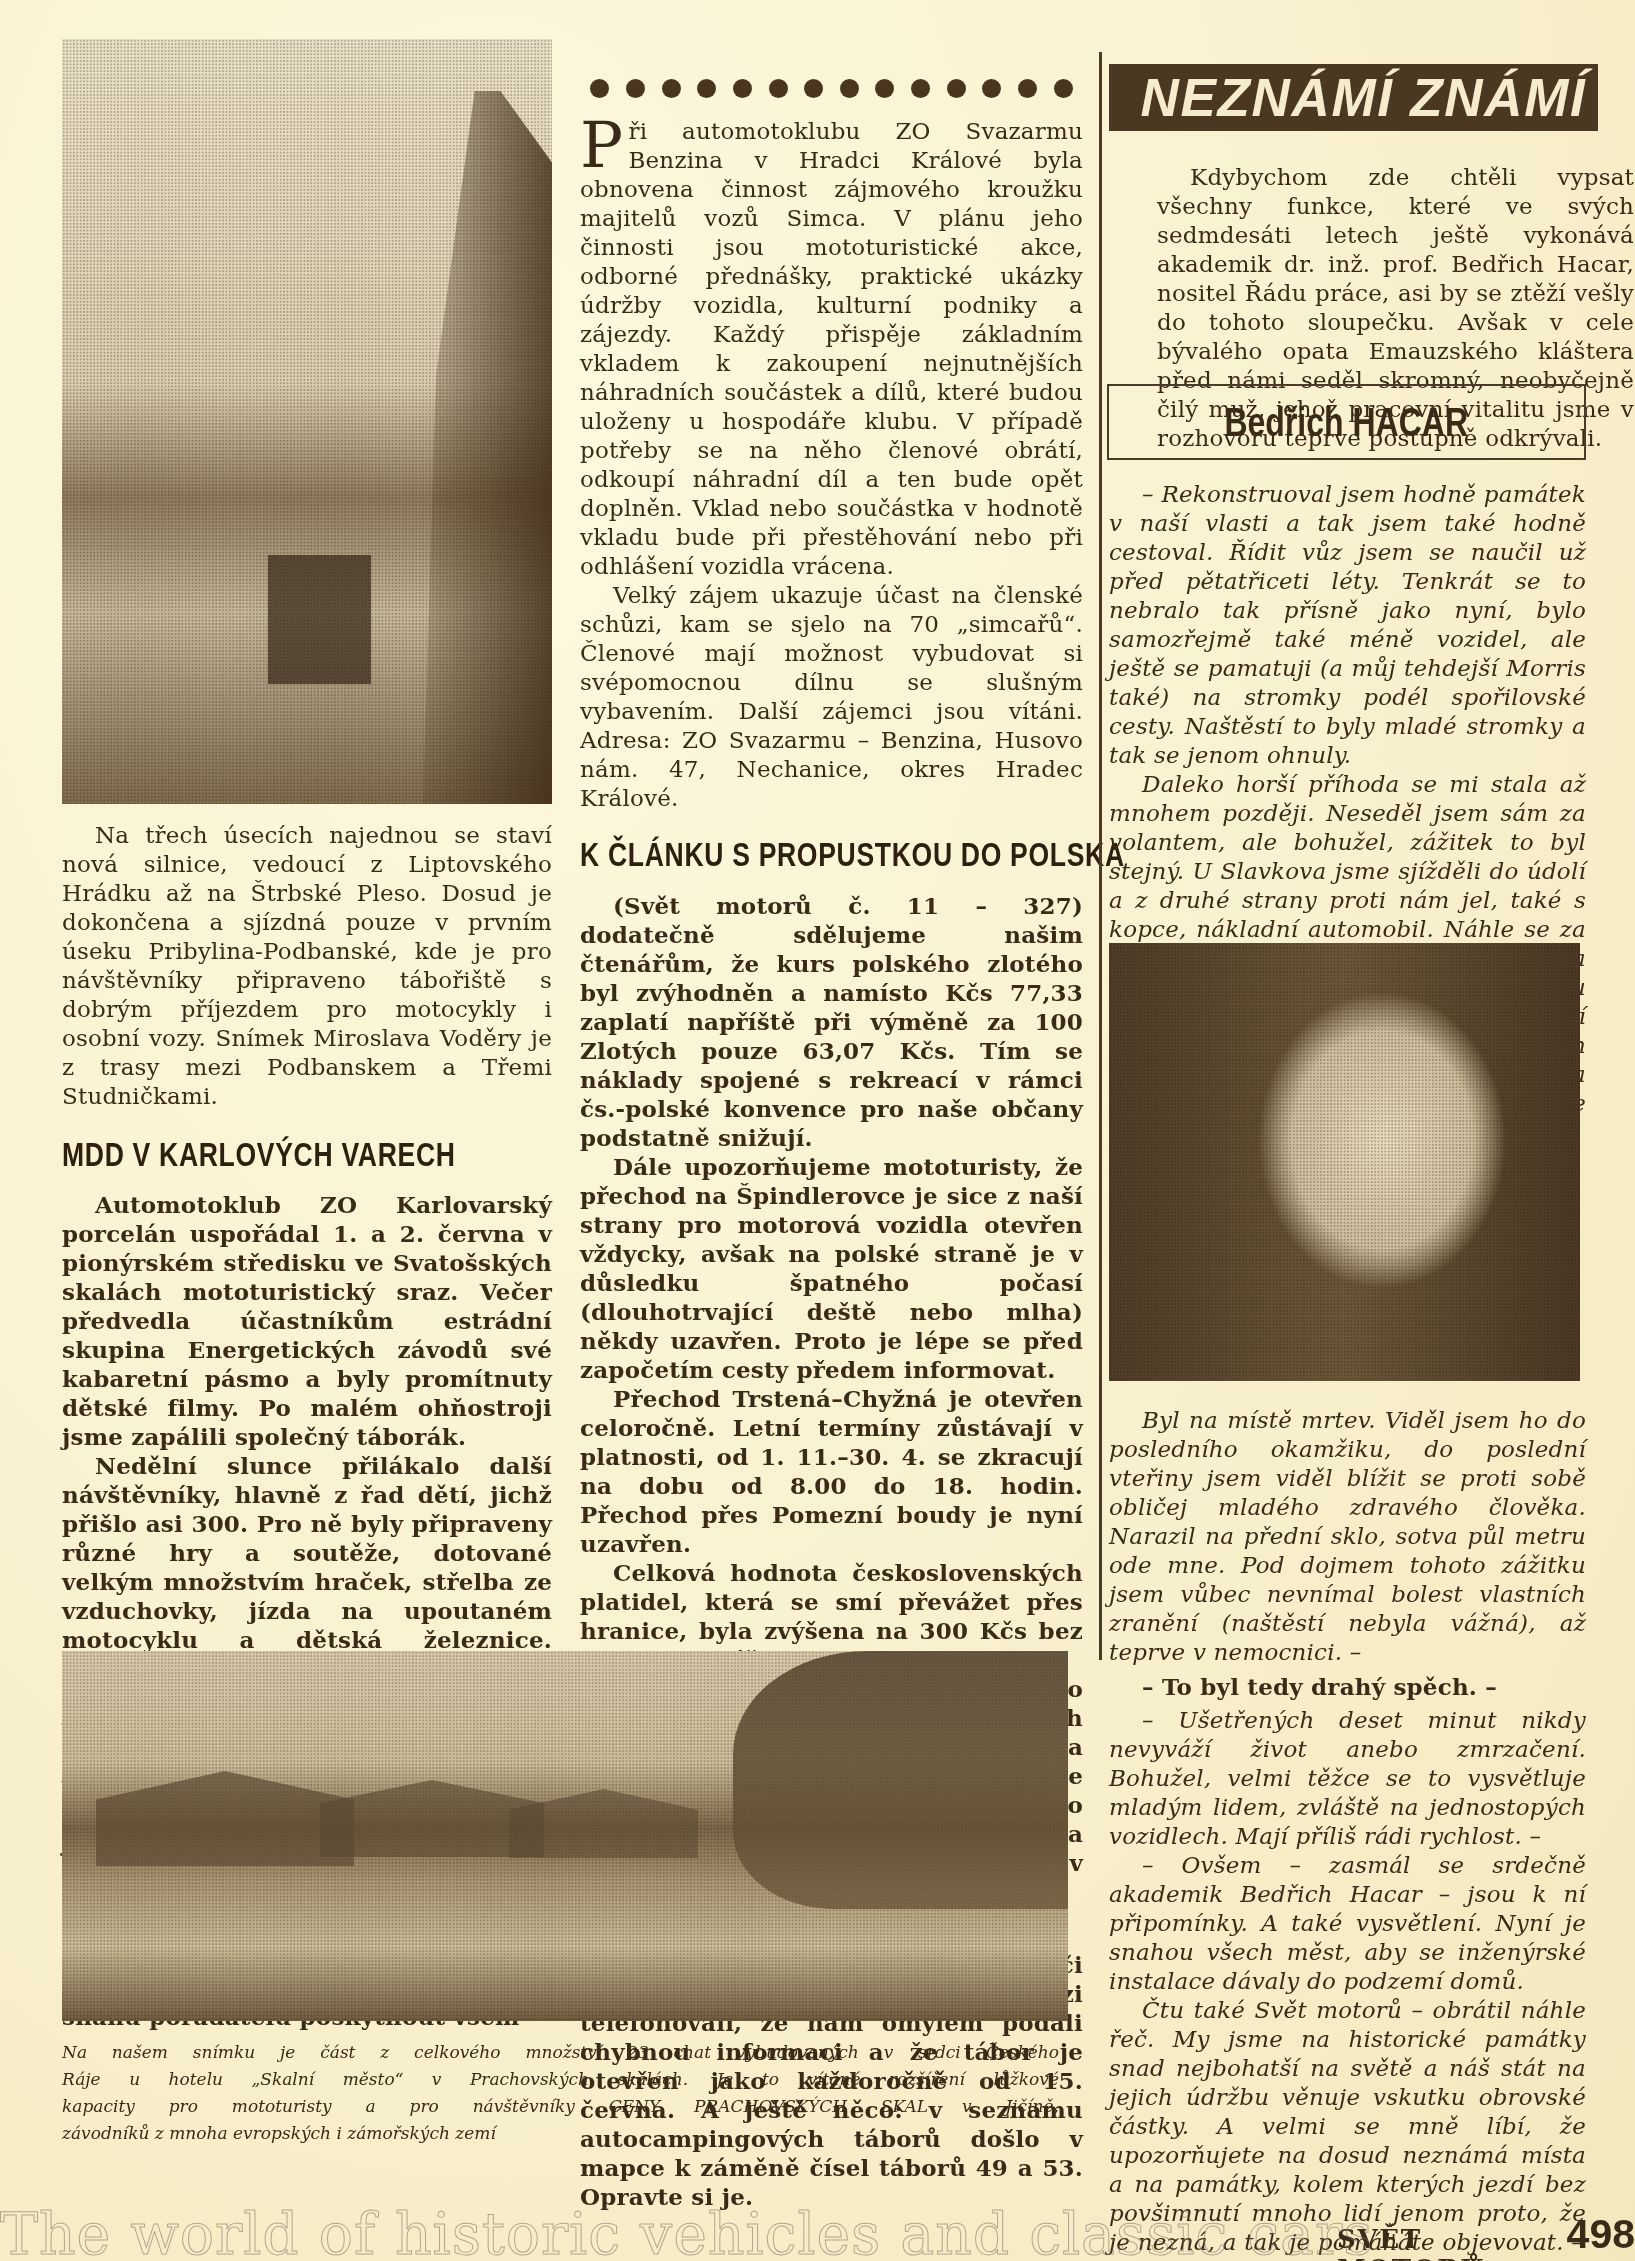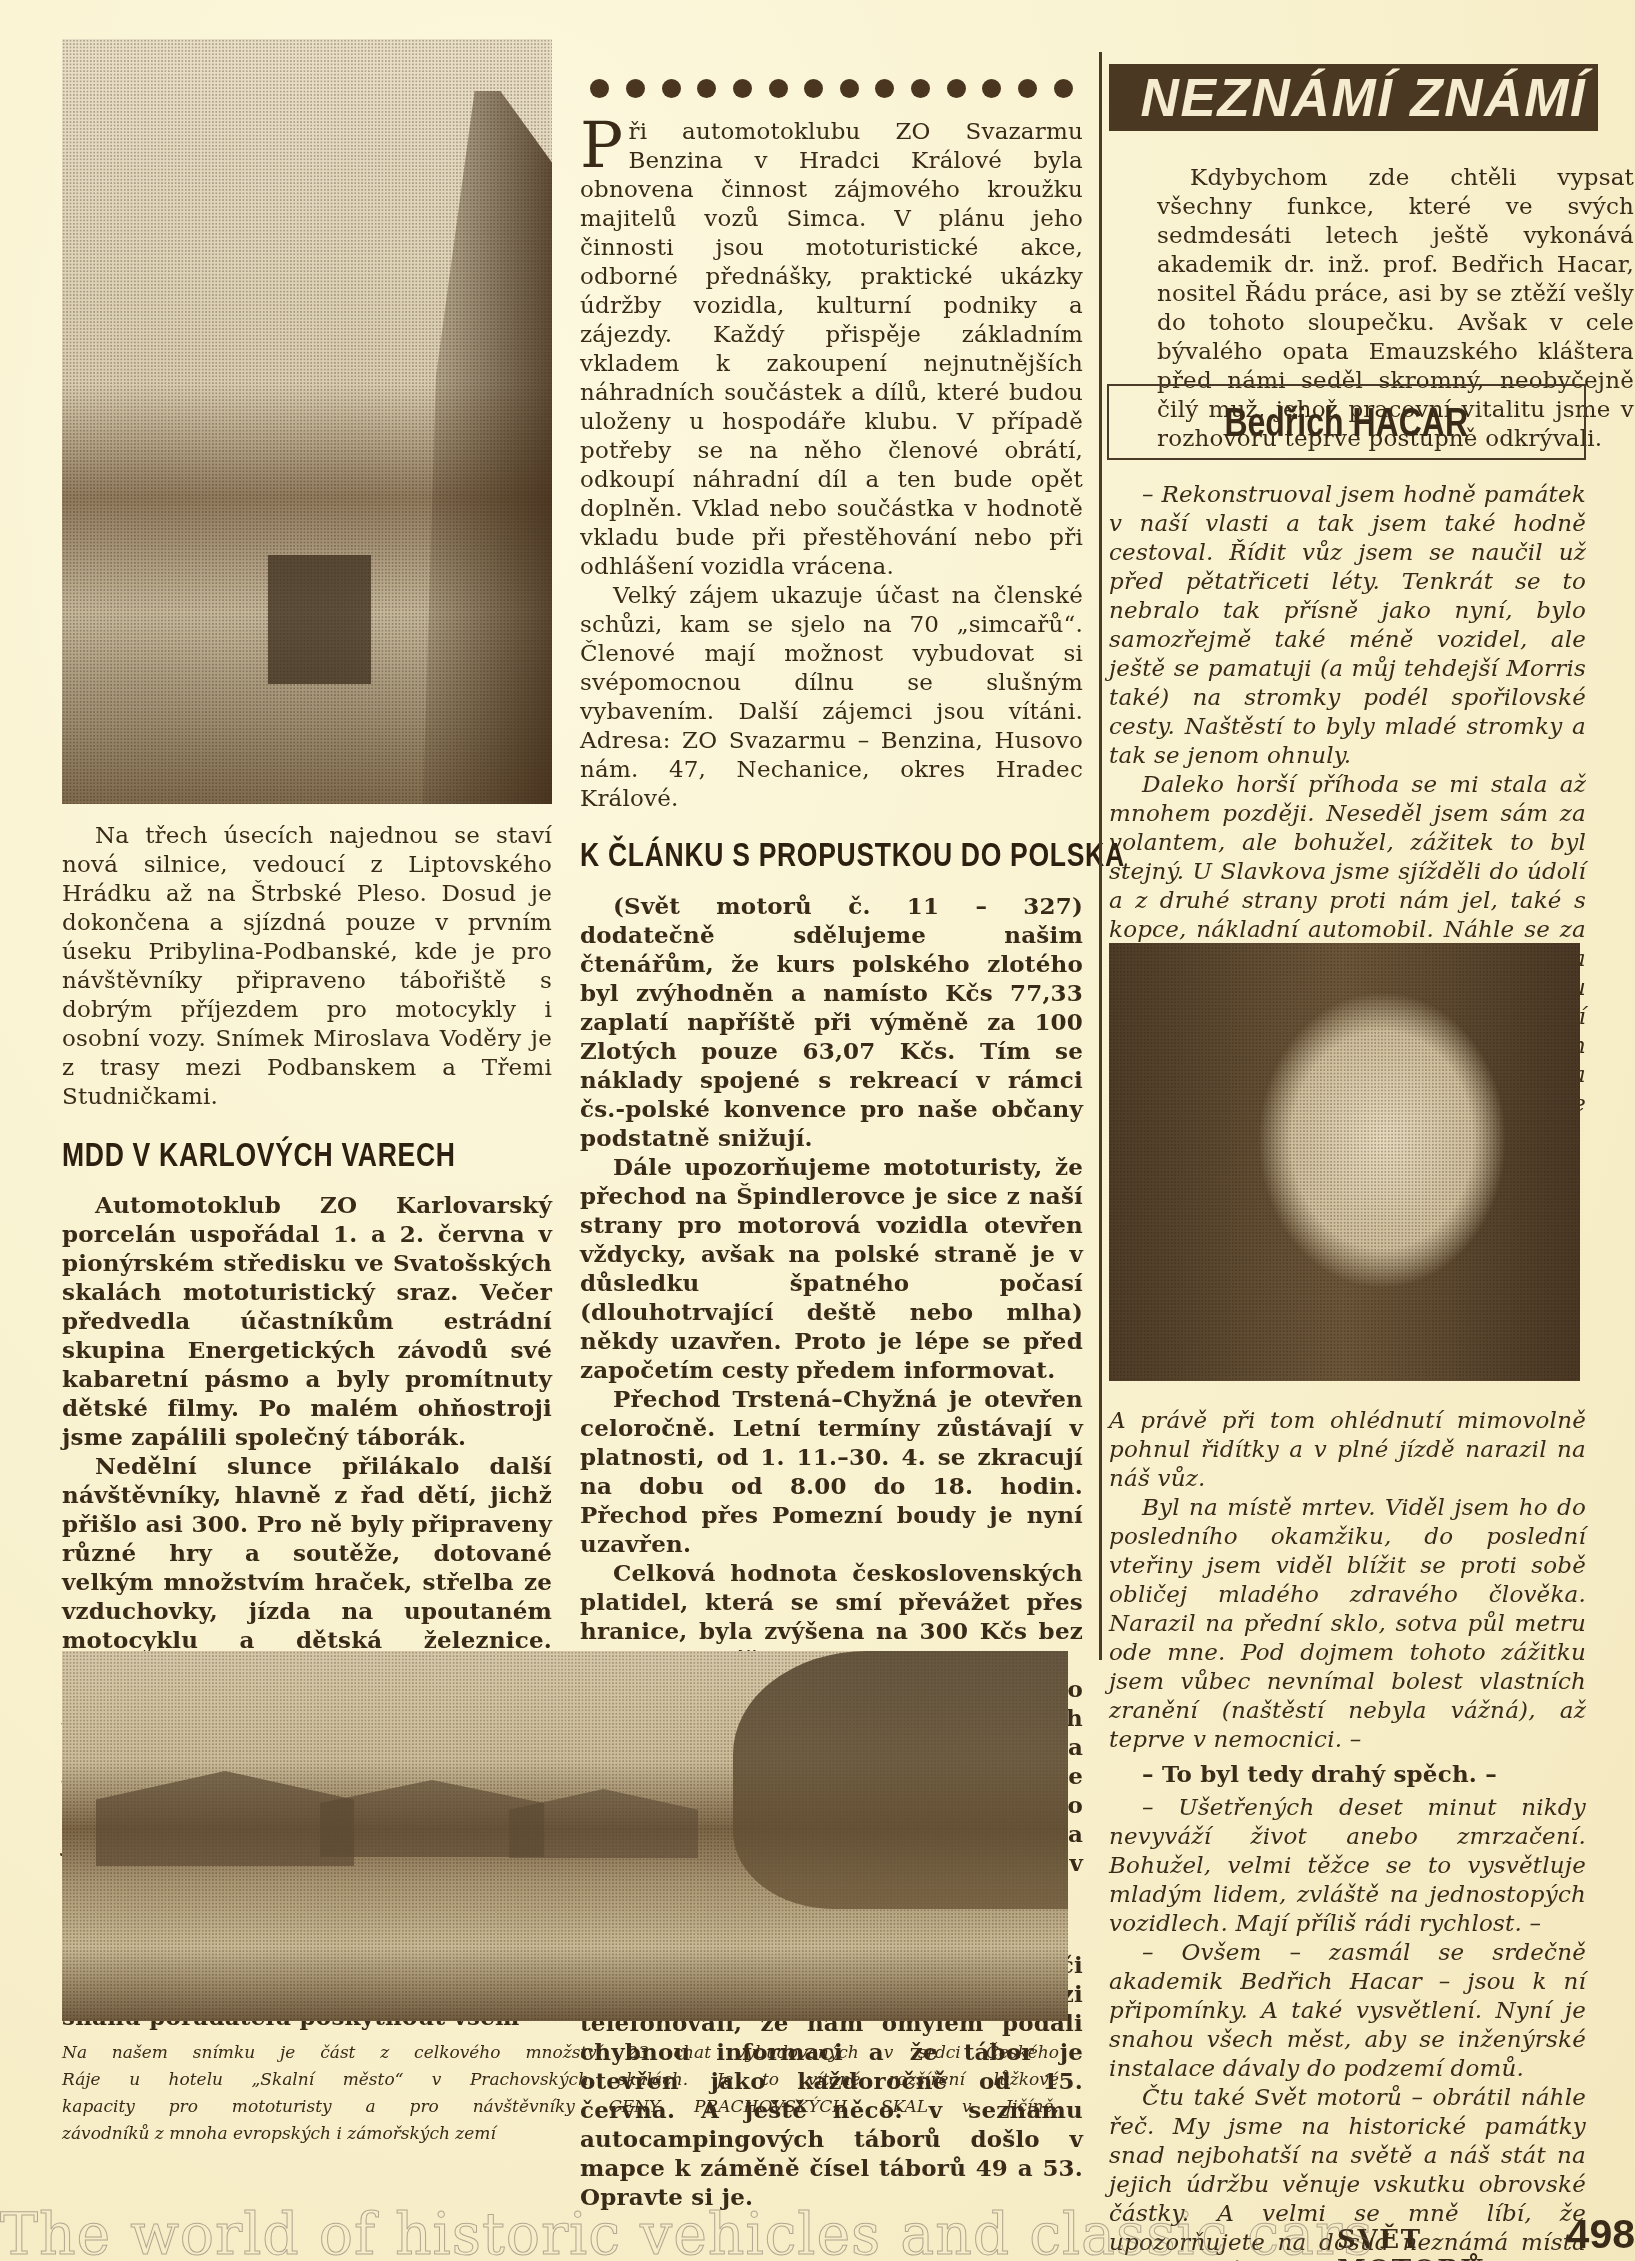--- a/index.html
+++ b/index.html
@@ -121,21 +121,20 @@
     <p class="p ital">Daleko horší příhoda se mi stala až mnohem později. Neseděl jsem sám za volantem, ale bohužel, zážitek to byl stejný. U Slavkova jsme sjížděli do údolí a z druhé strany proti nám jel, také s kopce, nákladní automobil. Náhle se za ním vynořil motocyklista, spatřil nás a přidal, aby ještě stačil projet. Opravdu se mu to podařilo, jenomže nákladní automobil jel také (bylo to, jak už jsem podotkl, s kopce) dosti rychle a motocyklista dostal nešťastný nápad se ohlédnout, jestli ho nedohání.</p>
   </div>
 
   <div class="photo" style="left:1109px;top:943px;width:471px;height:438px;
        background-image:radial-gradient(rgba(40,25,10,0.30) 0.9px,transparent 1.2px),
        radial-gradient(ellipse 35% 45% at 58% 45%,#e6d9bc 0%,#cdbd9c 55%,rgba(0,0,0,0) 75%),
        linear-gradient(90deg,#4e3c28,#6b5639 50%,#4a3825);
        background-size:3.4px 3.4px,100% 100%,100% 100%;" title="Portrait of Bedřich Hacar"></div>
 
   <div class="col" style="left:1109px;top:1406px;width:477px;">
-    <p class="p ital noind">A právě při tom ohlédnutí mimovolně pohnul řidítky a v plné jízdě narazil na náš vůz.</p>
     <p class="p ital">Byl na místě mrtev. Viděl jsem ho do posledního okamžiku, do poslední vteřiny jsem viděl blížit se proti sobě obličej mladého zdravého člověka. Narazil na přední sklo, sotva půl metru ode mne. Pod dojmem tohoto zážitku jsem vůbec nevnímal bolest vlastních zranění (naštěstí nebyla vážná), až teprve v nemocnici. –</p>
     <p class="p bold" style="margin:5.2px 0;">– To byl tedy drahý spěch. –</p>
     <p class="p ital">– Ušetřených deset minut nikdy nevyváží život anebo zmrzačení. Bohužel, velmi těžce se to vysvětluje mladým lidem, zvláště na jednostopých vozidlech. Mají příliš rádi rychlost. –</p>
     <p class="p ital">– Ovšem – zasmál se srdečně akademik Bedřich Hacar – jsou k ní připomínky. A také vysvětlení. Nyní je snahou všech měst, aby se inženýrské instalace dávaly do podzemí domů.</p>
     <p class="p ital">Čtu také Svět motorů – obrátil náhle řeč. My jsme na historické památky snad nejbohatší na světě a náš stát na jejich údržbu věnuje vskutku obrovské částky. A velmi se mně líbí, že upozorňujete na dosud neznámá místa a na památky, kolem kterých jezdí bez povšimnutí mnoho lidí jenom proto, že je nezná, a tak je pomáháte objevovat. –</p>
   </div>
 
   <div class="footer" style="left:1337px;top:2211px;">
     <span class="mag">SVĚT MOTORŮ</span>
     <span class="num">498</span>

